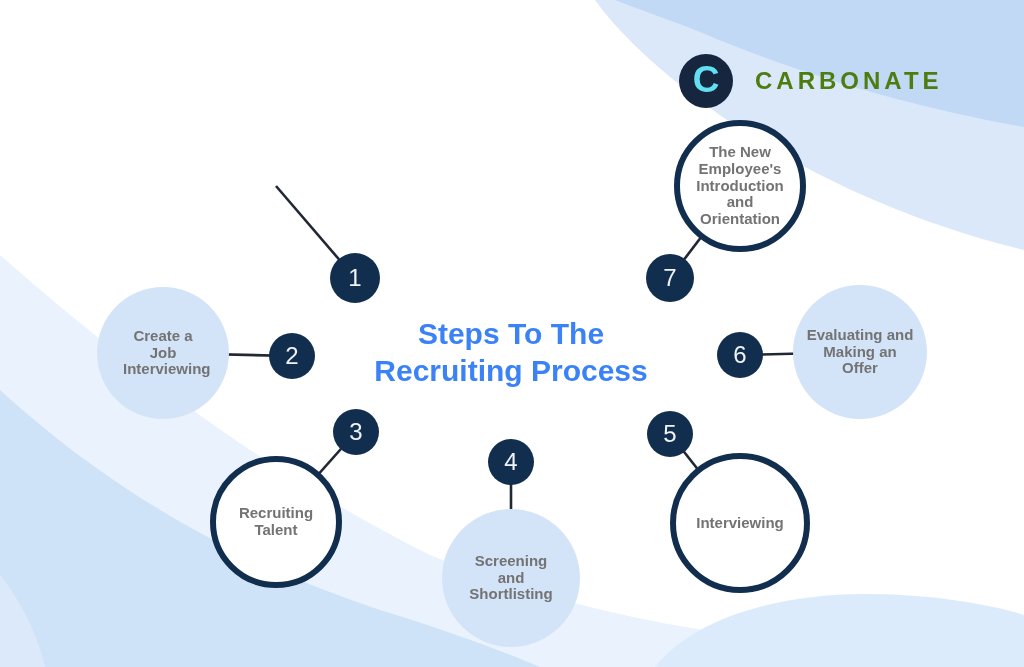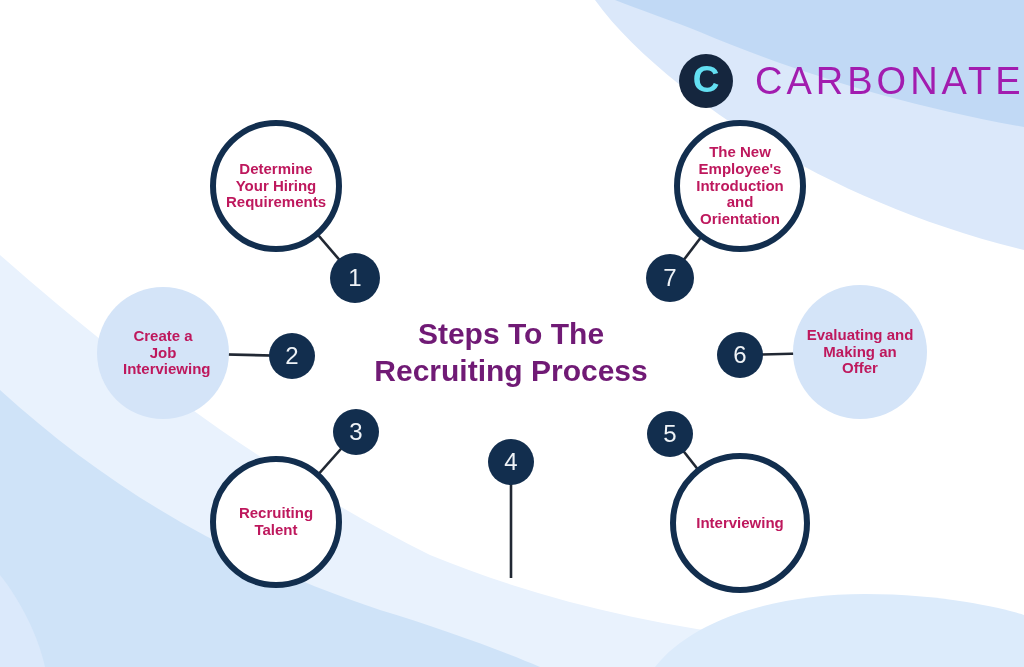--- a/index.html
+++ b/index.html
@@ -11,39 +11,39 @@
   svg.bg { position:absolute; left:0; top:0; }
 
   
   .logo { position:absolute; left:679px; top:54px; display:flex; align-items:center; gap:22px; }
   .logo-mark {
     width:54px; height:54px; border-radius:50%;
     background:#15263e; color:#63dff2;
     display:flex; align-items:center; justify-content:center;
     font-size:37px; font-weight:700; padding-bottom:2px; box-sizing:border-box;
   }
-  .logo-text { font-size:38px; font-weight:400; letter-spacing:4px; color:#a21caf; }
+  .logo-text { font-size:24px; font-weight:700; letter-spacing:4px; color:#4d7c0f; }
 
   
   .title {
     position:absolute; left:321px; top:315px; width:380px;
     text-align:center; font-size:30px; font-weight:800;
-    color:#701a75; line-height:37px;
+    color:#3b82f6; line-height:37px;
   }
 
   
   .circle {
     position:absolute; border-radius:50%;
     display:flex; align-items:center; justify-content:center;
     text-align:center; box-sizing:border-box;
   }
   .circle.outlined { background:#ffffff; border:6px solid #122e4e; }
   .circle.filled   { background:#d4e4f8; }
   .circle-label {
-    font-size:15px; font-weight:700; color:#be185d; line-height:1.13;
+    font-size:15px; font-weight:700; color:#737373; line-height:1.13;
   }
 
   
   .badge {
     position:absolute; border-radius:50%;
     background:#122e4e; color:#eff3f7;
     display:flex; align-items:center; justify-content:center;
     font-size:24px; font-weight:400;
   }
 </style>
@@ -82,32 +82,32 @@
       <span>C</span>
     </div>
     <div class="logo-text">CARBONATE</div>
   </div>
 
   <div class="title">
     <div>Steps To The</div>
     <div>Recruiting Process</div>
   </div>
 
-  <div class="circle outlined" style="left:210px; top:120px; width:132px; height:132px;">
-    <div class="circle-label" style="width:108px;">Determine Your Hiring Requirements</div>
-  </div>
 
   <div class="circle filled" style="left:97px; top:287px; width:132px; height:132px;">
     <div class="circle-label" style="width:80px;">Create a Job Interviewing</div>
   </div>
 
   <div class="circle outlined" style="left:210px; top:456px; width:132px; height:132px;align-items:center;">
     <div class="circle-label" style="width:100px;">Recruiting Talent</div>
   </div>
 
+  <div class="circle filled" style="left:442px; top:509px; width:138px; height:138px;">
+    <div class="circle-label" style="width:90px;">Screening and Shortlisting</div>
+  </div>
 
   <div class="circle outlined" style="left:670px; top:453px; width:140px; height:140px;">
     <div class="circle-label" style="width:120px;">Interviewing</div>
   </div>
 
   <div class="circle filled" style="left:793px; top:285px; width:134px; height:134px;align-items:center;">
     <div class="circle-label" style="width:110px;">Evaluating and Making an Offer</div>
   </div>
 
   <div class="circle outlined" style="left:674px; top:120px; width:132px; height:132px;">

